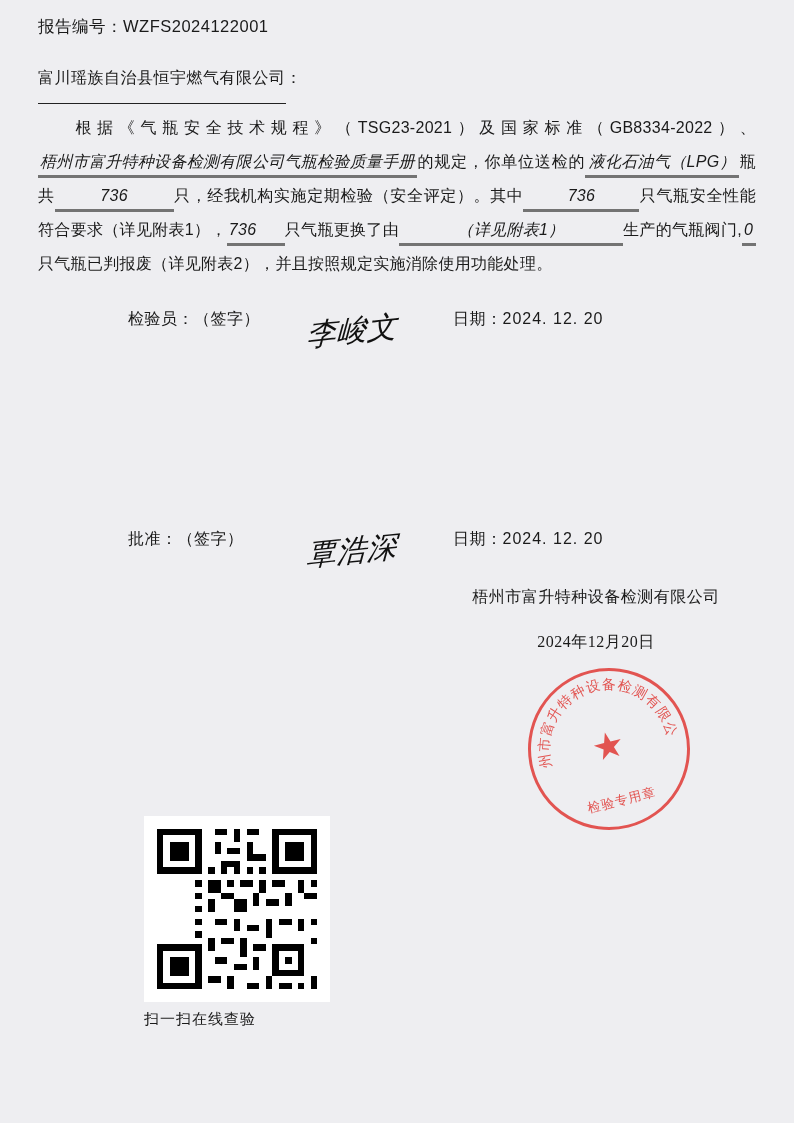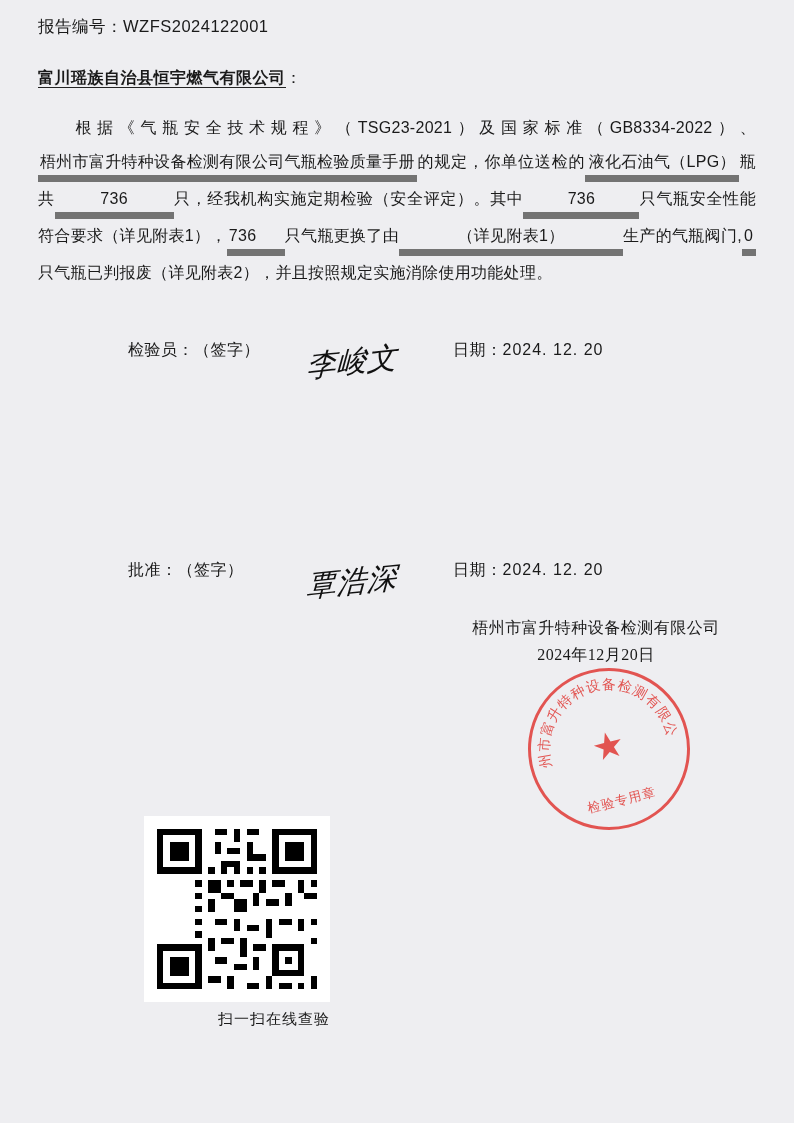--- a/index.html
+++ b/index.html
@@ -36,42 +36,42 @@
     padding-right: 12px;
     letter-spacing: 0.5px;
   }
   .addressee {
     margin-top: 30px;
     font-size: 16px;
     letter-spacing: 0.5px;
   }
   .addressee .u {
     border-bottom: 1px solid #222;
-    padding-bottom: 1px;
-    font-weight: bold;
+    padding-bottom: 17px;
   }
   .body-text {
     margin-top: 22px;
     font-size: 16px;
     line-height: 34px;
     text-align: justify;
     letter-spacing: 0.3px;
   }
   .ul {
-    border-bottom: 7px solid #737373;
+    border-bottom: 3px solid #737373;
     display: inline-block;
     text-align: center;
     padding: 0 2px;
     line-height: 26px;
+    font-style: italic;
   }
   .ul.left { text-align: left; }
   .indent { display: inline-block; width: 32px; }
 
   .sign-block {
-    margin-top: 50px;
+    margin-top: 28px;
     position: relative;
     height: 120px;
   }
   .sign-row {
     position: relative;
     font-size: 16px;
     letter-spacing: 0.5px;
   }
   .sign-label {
     position: absolute;
@@ -104,21 +104,21 @@
   .issuer {
     position: absolute;
     left: 388px;
     top: 58px;
     font-size: 16px;
     letter-spacing: 0.5px;
     text-align: center;
     width: 340px;
   }
   .issuer .line2 {
-    margin-top: 6px;
+    margin-top: 24px;
     font-family: "Liberation Serif", "DejaVu Serif", serif;
   }
 
   
   .seal {
     position: absolute;
     left: 528px;
     top: 652px;
     width: 156px;
     height: 156px;
@@ -160,21 +160,21 @@
     font-family: "Liberation Sans", sans-serif;
     letter-spacing: 1px;
   }
 
   
   .qr-wrap {
     position: absolute;
     left: 128px;
     top: 800px;
     width: 186px;
-    text-align: right;
+    text-align: left;
     padding-left: 16px;
   }
   .qr {
     width: 186px;
     height: 186px;
     background: #fff;
     padding: 0;
     box-sizing: border-box;
     display: block;
   }

